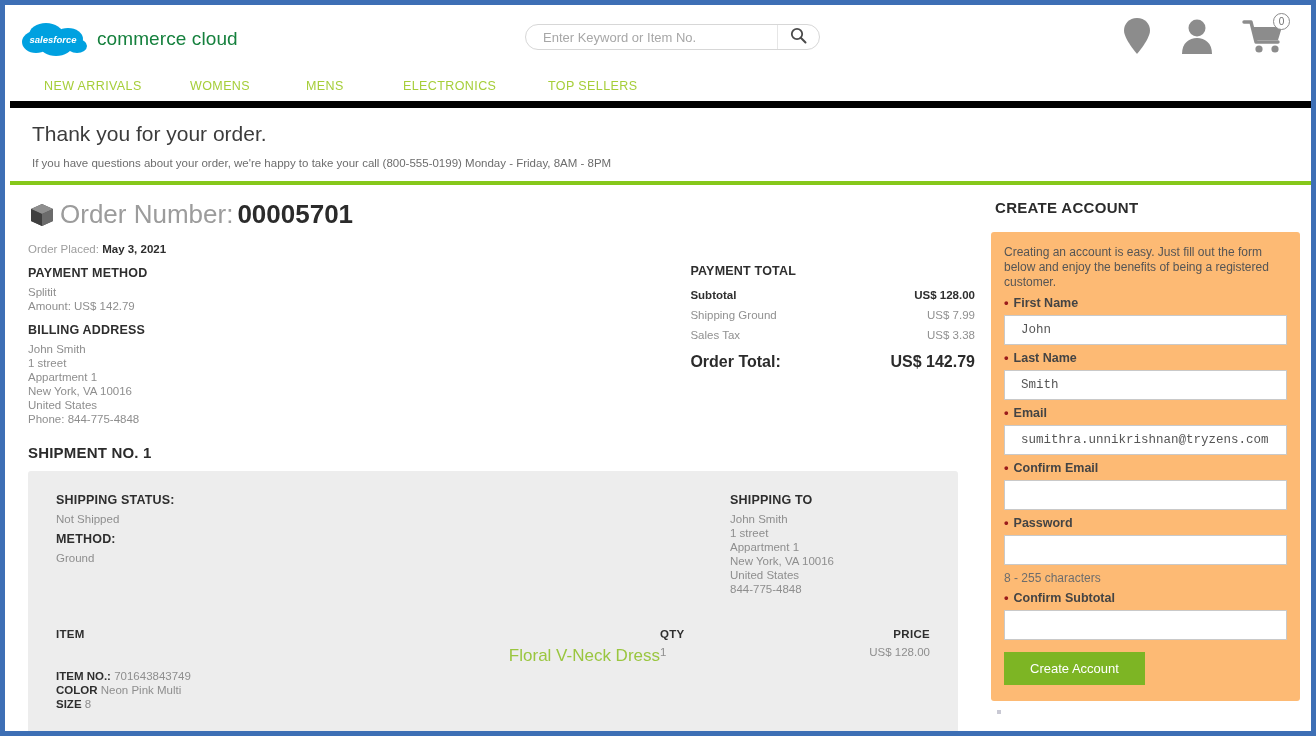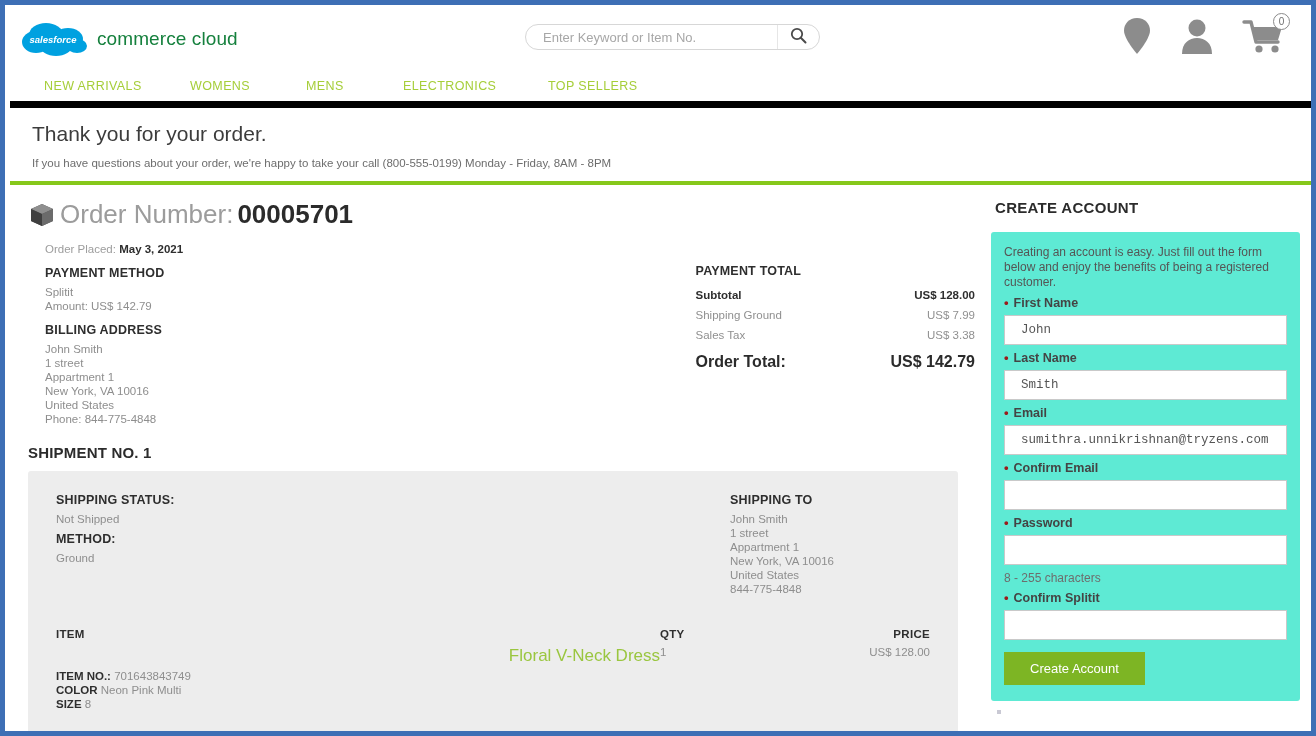--- a/index.html
+++ b/index.html
@@ -181,21 +181,21 @@
     margin-bottom: 5px;
   }
   .blk-line {
     font-size: 11.5px;
     color: #8e8e8e;
     line-height: 14px;
   }
   .mt10 { margin-top: 10px; }
 
   
-  .left-split { display: flex; margin-left: 17px; }
+  .left-split { display: flex; }
   .ls-a { width: 675px; }
   .ls-b { width: 290px; }
 
   .totals-row {
     display: flex; justify-content: space-between;
     font-size: 11.5px;
     color: #909090;
     padding: 4px 0;
   }
   .totals-row.strong { color: #2e2e2e; font-weight: bold; }
@@ -257,21 +257,21 @@
 
   
   .ca-title {
     font-size: 15px;
     font-weight: bold;
     color: #2b2b2b;
     letter-spacing: .3px;
     margin: 0 0 16px 4px;
   }
   .ca-box {
-    background: #5eead4;
+    background: #fdba74;
     border-radius: 3px;
     padding: 13px 13px 16px 13px;
   }
   .ca-intro {
     font-size: 12px;
     color: #555;
     line-height: 15px;
     margin-bottom: 2px;
   }
   .field-label {
@@ -532,21 +532,21 @@
         <div class="field-label">
           <span class="req-dot">•</span>
           <span>Password</span>
         </div>
         <input class="ca-input" type="password" value="" style="">
 
         <div class="ca-hint">8 - 255 characters</div>
 
         <div class="field-label">
           <span class="req-dot">•</span>
-          <span>Confirm Splitit</span>
+          <span>Confirm Subtotal</span>
         </div>
         <input class="ca-input" type="password" value="" style="">
 
         <button class="ca-submit">Create Account</button>
       </div>
 
       <div class="tiny-mark"></div>
     </div>
 
   </div>

